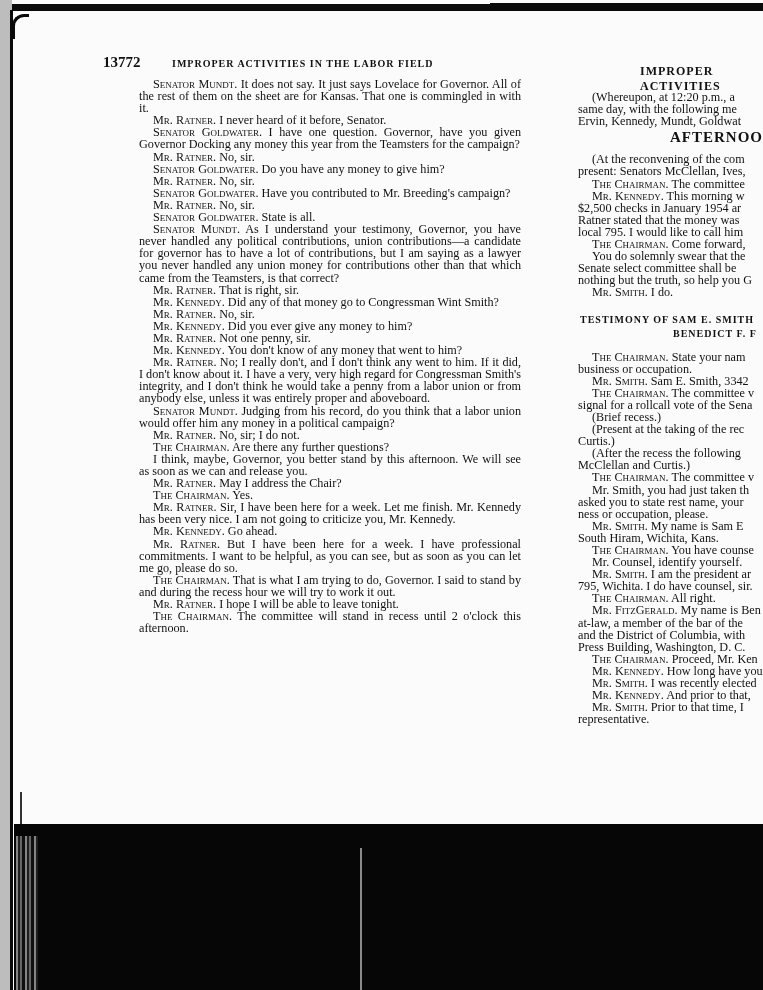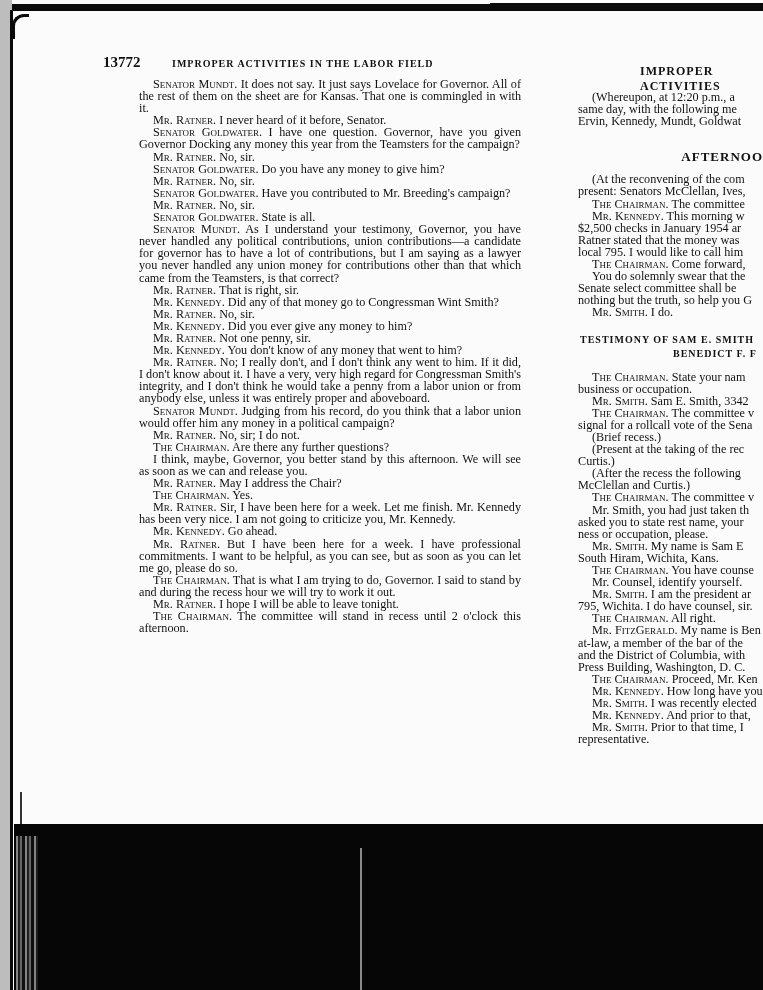--- a/index.html
+++ b/index.html
@@ -25,21 +25,21 @@
     .left-header { left: 172px; }
     .right-header { left: 640px; font-size: 12px; top: 64px; }
 
     .col { position: absolute; font-size: 12.2px; line-height: 12.1px; text-align: justify; }
     .col-left { left: 102px; top: 78px; width: 382px; margin-left: 37px; }
     .col-right { left: 578px; top: 91px; width: 260px; white-space: nowrap; overflow: visible; }
     .para { margin: 0; text-indent: 14px; }
     .para.no-indent { text-indent: 0; }
     .sc { font-variant: small-caps; }
 
-    .center-head { text-align: right; font-size: 13px; letter-spacing: 1px; font-weight: bold; margin: 24px 0 10px 0; width: 185px; }
+    .center-head { text-align: right; font-size: 15px; letter-spacing: 1px; font-weight: bold; margin: 4px 0 10px 0; width: 185px; }
     .testimony-head { font-size: 10px; font-weight: bold; letter-spacing: 1px; margin: 14px 0 0 2px; line-height: 14px; }
     .testimony-head2 { font-size: 10px; font-weight: bold; letter-spacing: 1px; margin: 0 0 10px 95px; line-height: 14px; }
   </style>
 </head>
 <body>
 
 <div class="top-bar"></div>
 <div class="top-bar-fade"></div>
 <div class="binding-left"></div>
 <div class="binding-edge"></div>

